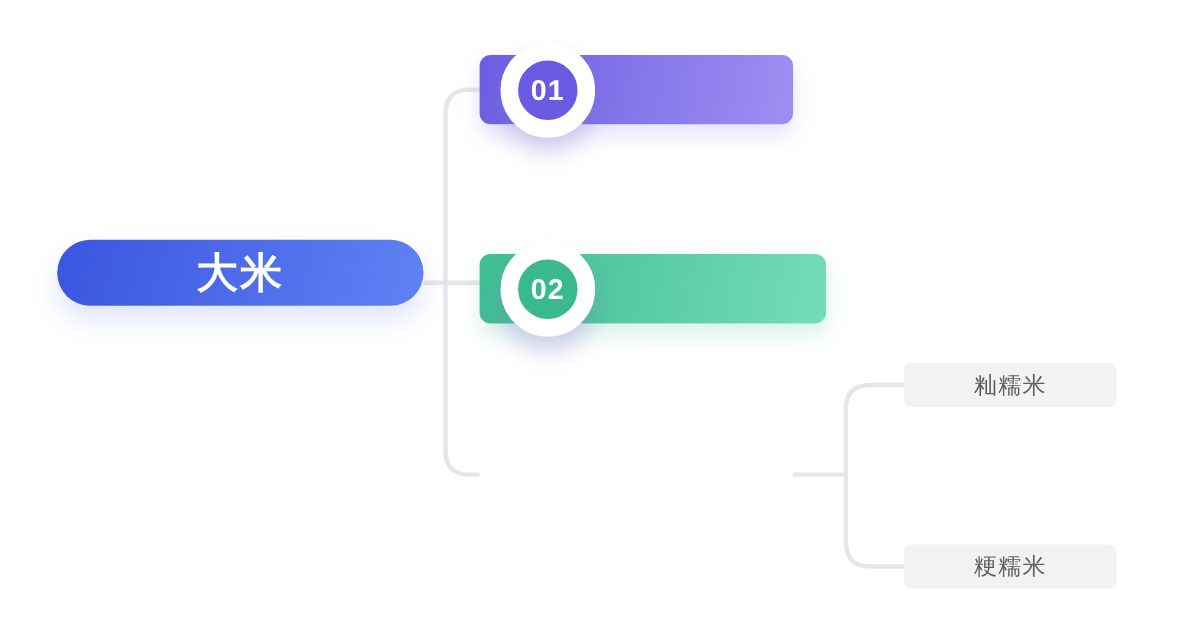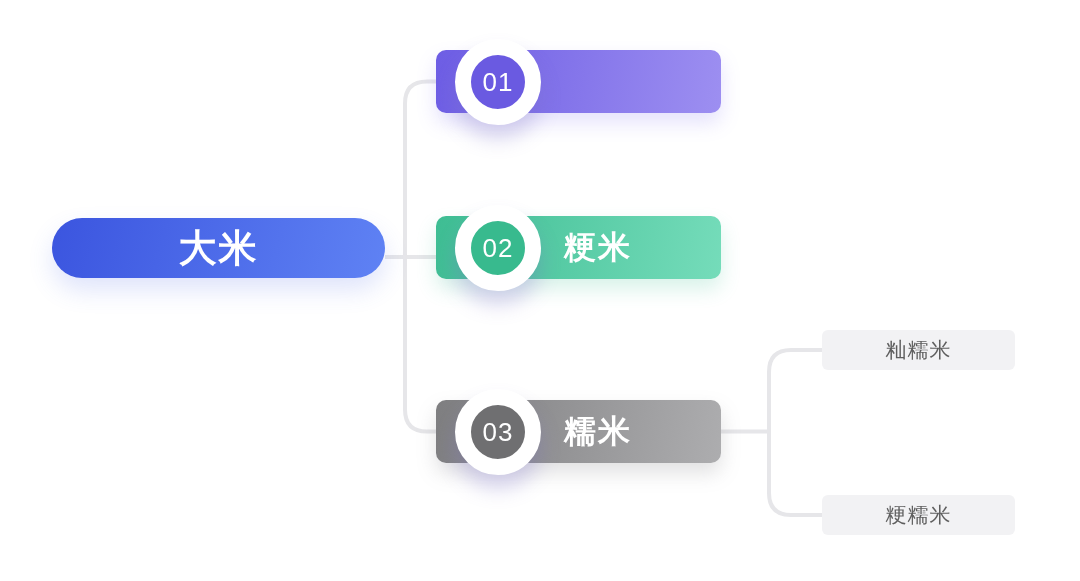--- a/index.html
+++ b/index.html
@@ -17,30 +17,30 @@
     display:flex;align-items:center;justify-content:center;
     color:#ffffff;font-size:38px;font-weight:700;letter-spacing:2px;
   }
 
   .branch{
     position:absolute;left:436px;width:285px;height:63px;z-index:2;
     border-radius:10px;display:flex;align-items:center;
   }
   .branch-1{top:50px;background:linear-gradient(100deg,#6D5DE4 0%,#9D8FF1 100%);
     box-shadow:0 10px 20px rgba(125,110,240,0.20);}
-  .branch-2{top:216px;background:linear-gradient(100deg,#3EBD93 0%,#75DCBA 100%);
-    box-shadow:0 10px 20px rgba(62,189,147,0.20);}
+  .branch-2{top:231px;background:linear-gradient(100deg,#3EBD93 0%,#75DCBA 100%);
+    box-shadow:0 10px 20px rgba(62,189,147,0.20);padding-left:30px;}
   .branch-3{top:400px;background:linear-gradient(100deg,#7E7E80 0%,#ADADAF 100%);
     box-shadow:0 10px 20px rgba(120,120,125,0.22);}
 
   .badge{
     position:absolute;left:19px;top:-11px;width:54px;height:54px;
     box-sizing:content-box;border:16px solid #ffffff;border-radius:50%;
     display:flex;align-items:center;justify-content:center;
-    color:#ffffff;font-size:26px;font-weight:400;letter-spacing:1px;
+    color:#ffffff;font-size:26px;font-weight:700;letter-spacing:1px;
     box-shadow:0 14px 20px rgba(125,115,200,0.30);
   }
   .badge-1{background:#6A5AE1;}
   .badge-2{background:#38BA8E;}
   .badge-3{background:#6F6F71;}
 
   .branch-label{margin-left:128px;color:#ffffff;font-size:32px;font-weight:700;letter-spacing:2px;}
 
   .leaf{
     position:absolute;left:822px;width:193px;height:40px;z-index:2;
@@ -70,29 +70,22 @@
   <div class="branch branch-1">
     <div class="badge badge-1">
       <span>01</span>
     </div>
   </div>
 
   <div class="branch branch-2">
     <div class="badge badge-2">
       <span>02</span>
     </div>
-    <span class="branch-label">粳米</span>
   </div>
 
-  <div class="branch branch-3">
-    <div class="badge badge-3">
-      <span>03</span>
-    </div>
-    <span class="branch-label">糯米</span>
-  </div>
 
   <div class="leaf leaf-2">
     <span>粳糯米</span>
   </div>
 
   <div class="leaf leaf-1">
     <span>籼糯米</span>
   </div>
 
 </div>

